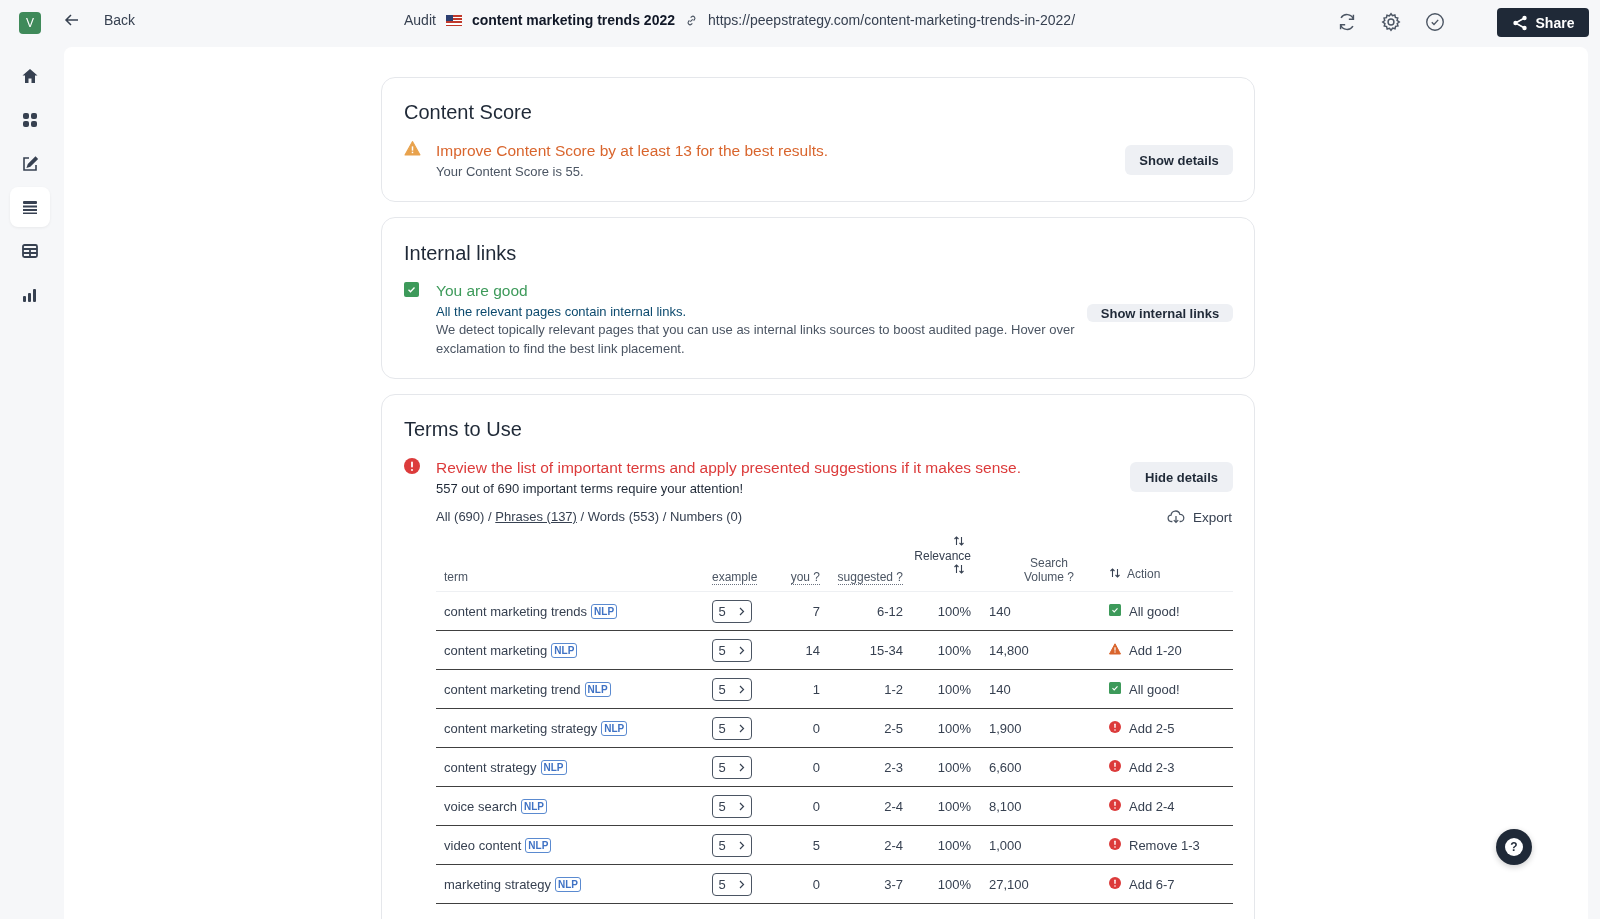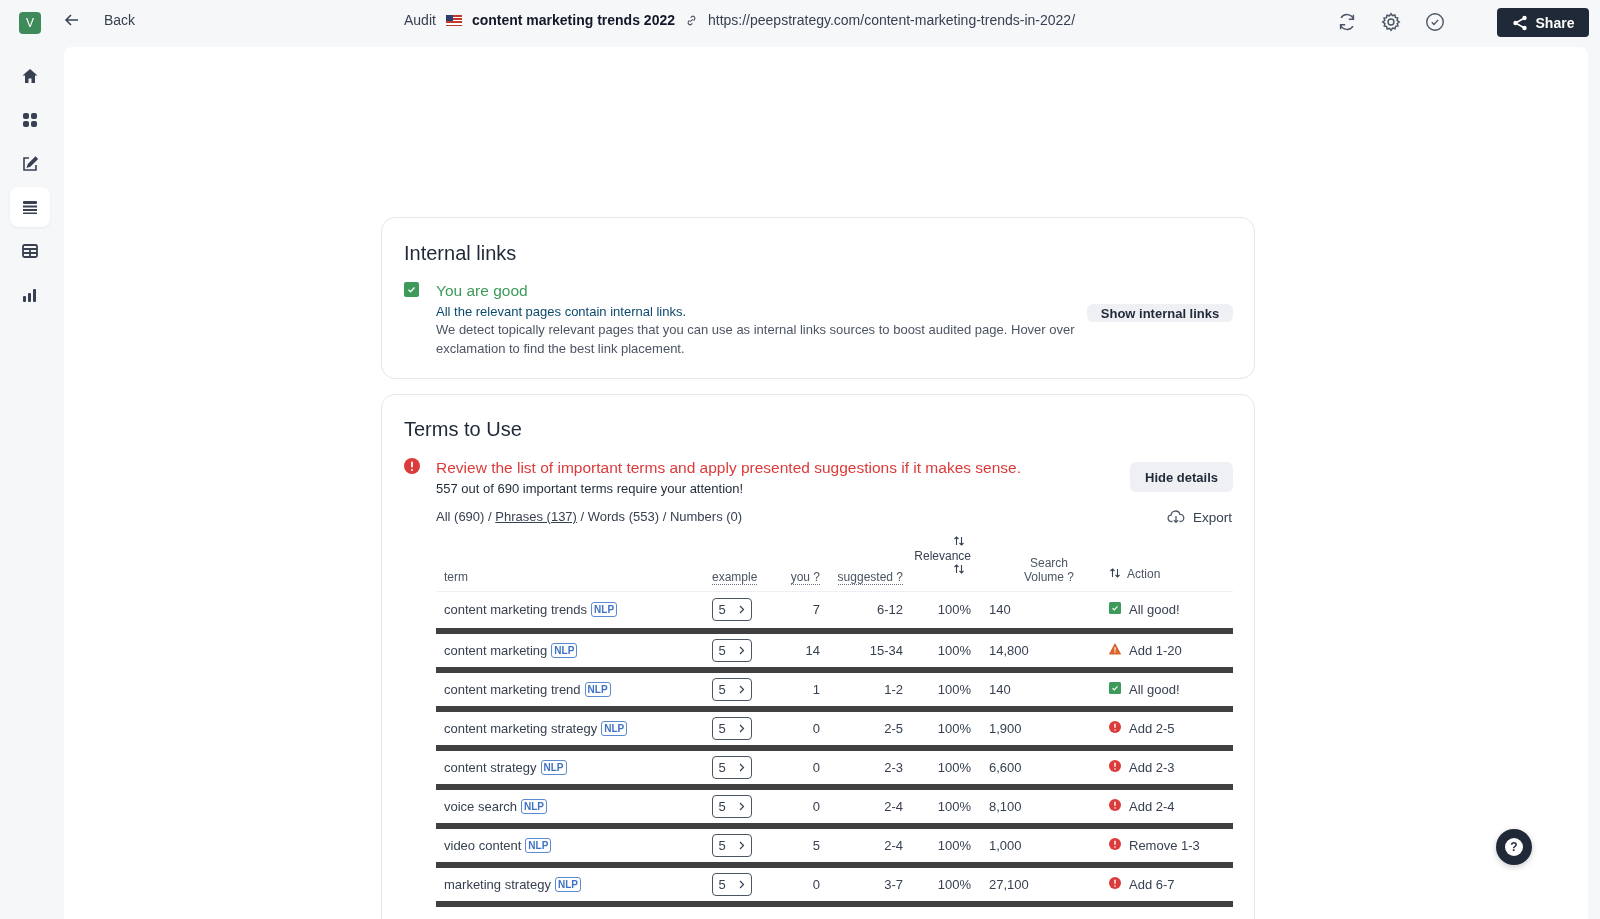--- a/index.html
+++ b/index.html
@@ -42,21 +42,21 @@
   .red { color: #dc3b3b; }
 
   .filters { position: absolute; left: 54px; top: 114px; font-size: 13px; color: #374151; }
   .filters .lnk { cursor: pointer; }
   .filters .u { text-decoration: underline; }
   .export { position: absolute; right: 22px; top: 113px; display: flex; align-items: center; gap: 8px; font-size: 13.5px; color: #374151; cursor: pointer; }
   .export svg { width: 18px; height: 18px; }
 
   table { position: absolute; left: 54px; top: 140px; width: 797px; border-collapse: collapse; font-size: 13px; color: #374151; }
   th { font-weight: normal; font-size: 12px; color: #4b5563; height: 46px; vertical-align: bottom; padding-bottom: 7px; border-bottom: 1px solid #eef0f3; }
-  td { height: 39px; border-bottom: 6px solid #404040; }
+  td { height: 39px; border-bottom: 1px solid #404040; }
   .c-term { text-align: left; padding-left: 8px; width: 268px; }
   .c-ex { width: 74px; text-align: left; padding-left: 8px; }
   .c-you { width: 44px; text-align: right; padding-right: 2px; }
   .c-sug { width: 83px; text-align: right; padding-right: 2px; }
   .c-rel { width: 84px; text-align: right; padding-right: 18px; }
   .c-vol { width: 120px; text-align: left; padding-right: 12px; }
   .c-act { text-align: left; }
   .dotted { border-bottom: 1px dotted #6b7280; cursor: help; }
   .nlp { display: inline-block; border: 1px solid #5a8ad0; color: #3f72c4; font-size: 10px; font-weight: bold; border-radius: 3px; padding: 0 2px; line-height: 13px; margin-left: 4px; vertical-align: 1px; }
   .exbtn { display: inline-flex; align-items: center; justify-content: space-around; width: 40px; height: 23px; border: 1px solid #4b5563; border-radius: 4px; font-size: 13px; color: #374151; cursor: pointer; }
@@ -151,20 +151,31 @@
     <svg viewBox="0 0 18 18" fill="#374151">
         <rect x="2" y="10" width="3" height="6" rx="1"></rect>
         <rect x="7" y="7" width="3" height="9" rx="1"></rect>
         <rect x="12" y="3" width="3" height="13" rx="1"></rect>
       </svg>
   </div>
 </div>
 
 <div class="main">
 
+  <div class="card" style="top:30px;height:125px">
+    <h2 style="top:23px">Content Score</h2>
+    <svg class="status-ic" style="top:62px" viewBox="0 0 16 16">
+        <path d="M8 1.5L15 14H1z" fill="#e8a24d" stroke="#e8a24d" stroke-linejoin="round"></path>
+        <rect x="7.3" y="6" width="1.4" height="4" fill="#fff"></rect>
+        <rect x="7.3" y="11" width="1.4" height="1.4" fill="#fff"></rect>
+      </svg>
+    <div class="msg orange" style="top:64px">Improve Content Score by at least 13 for the best results.</div>
+    <div class="sub" style="top:85px">Your Content Score is 55.</div>
+    <div class="btn" style="left:743px;top:67px;width:108px;height:30px">Show details</div>
+  </div>
 
   <div class="card" style="top:170px;height:162px">
     <h2 style="top:24px">Internal links</h2>
     <svg class="status-ic" style="top:64px;width:15px;height:15px" viewBox="0 0 15 15">
         <rect width="15" height="15" rx="2" fill="#3d9a5a"></rect>
         <path d="M4.5 7.8l2 2 4-4.3" stroke="#fff" stroke-width="1.3" fill="none"></path>
       </svg>
     <div class="msg green" style="top:64px">You are good</div>
     <div class="sub" style="top:85px;color:#0c4a6e">All the relevant pages contain internal links.</div>
     <div class="sub" style="top:103px;width:650px">We detect topically relevant pages that you can use as internal links sources to boost audited page. Hover over exclamation to find the best link placement.</div>

